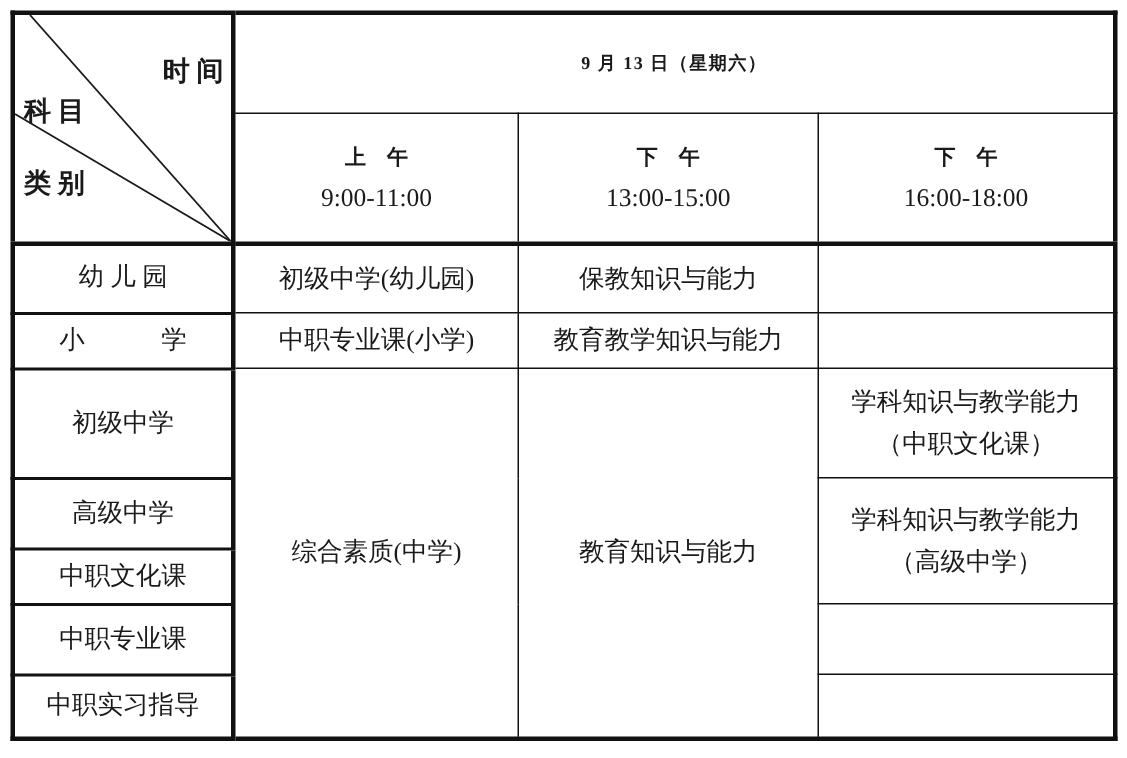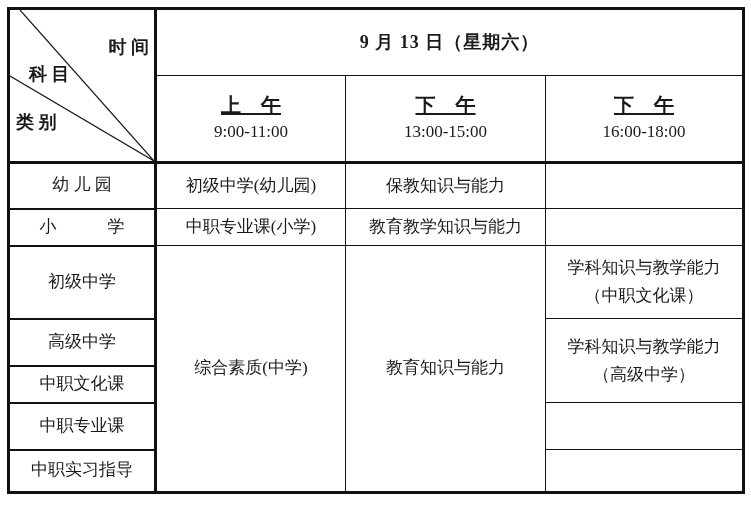--- a/index.html
+++ b/index.html
@@ -44,30 +44,30 @@
   }
   td.corner{
     border-right:3px solid var(--border);
     border-bottom:3px solid var(--border);
     position:relative;padding:0;
   }
   tr.row-session td{border-bottom:3px solid var(--border);}
 
   
   td.date-cell{
-    font-weight:bold;font-size:18px;letter-spacing:1px;
+    font-weight:bold;font-size:12px;letter-spacing:1px;
   }
-  td.session .period{font-weight:bold;font-size:20px;line-height:27px;text-decoration:underline;}
+  td.session .period{font-weight:bold;font-size:14px;line-height:27px;}
   td.session .time{font-weight:normal;font-size:17px;line-height:26px;}
 
   
   .corner svg{position:absolute;left:0;top:0;width:100%;height:100%;display:block;}
   .corner .lbl{position:absolute;font-weight:bold;font-size:18px;white-space:nowrap;}
   .lbl-time{top:24px;right:5px;}
-  .lbl-subject{top:51px;left:19px;}
+  .lbl-subject{top:51px;left:6px;}
   .lbl-category{top:99px;left:6px;}
 
   .two-line div{line-height:28px;}
   td.empty{min-height:10px;}
 </style>
 </head>
 <body>
 
 <div class="page">
   <table class="schedule">

